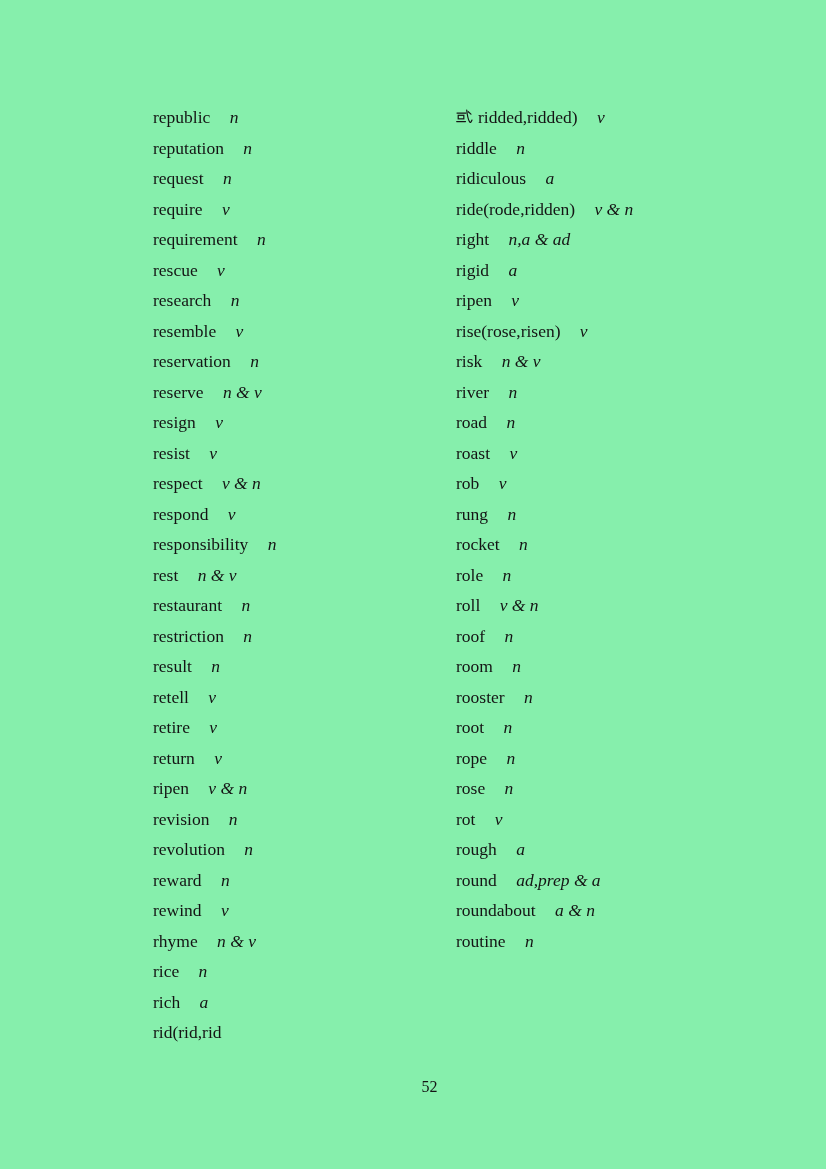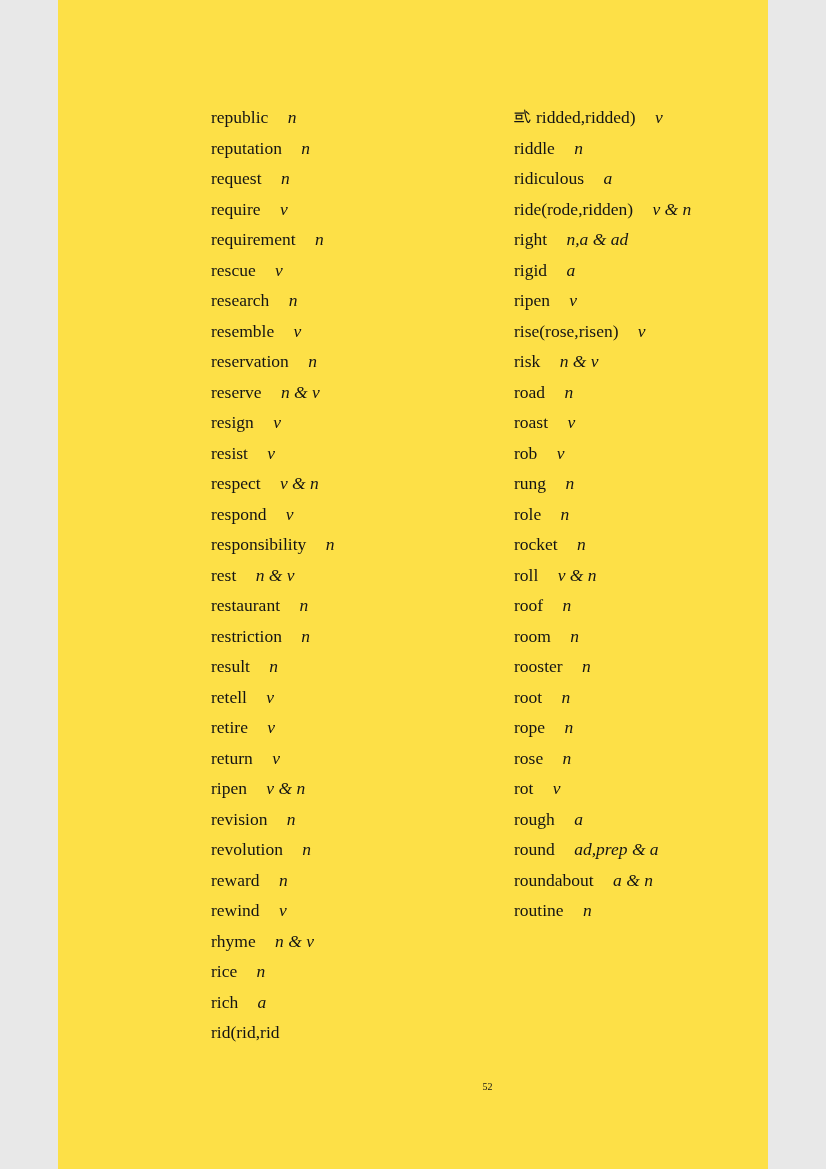--- a/index.html
+++ b/index.html
@@ -2,23 +2,23 @@
 <html><head>
 <meta charset="utf-8">
 <style>
   html, body {
     margin: 0;
     padding: 0;
     background: #e8e8e8;
   }
   .page {
     position: relative;
-    width: 710px;
+    width: 826px;
     height: 1169px;
-    background: #fde047;
+    background: #86efac;
     font-family: "Liberation Serif", "DejaVu Serif", serif;
     color: #141414;
     overflow: hidden;
     margin: 0 auto;
   }
   .col {
     position: absolute;
     top: 102px;
   }
   .col-left  { left: 153px; }
@@ -47,21 +47,21 @@
     stroke-linejoin: miter;
   }
   .page-number {
     position: absolute;
     left: 153px;
     width: 553px;
     top: 1077px;
     height: 20px;
     line-height: 20px;
     text-align: center;
-    font-size: 10px;
+    font-size: 16px;
   }
 </style>
 </head>
 <body>
 
 <div class="page">
   <div class="col col-left" id="col-left">
       <div class="row">
     <span class="word">republic</span>
     <span class="pos">n</span>
@@ -224,41 +224,45 @@
   </div>
       <div class="row">
     <span class="word">rise(rose,risen)</span>
     <span class="pos">v</span>
   </div>
       <div class="row">
     <span class="word">risk</span>
     <span class="pos">n &amp; v</span>
   </div>
       <div class="row">
+    <span class="word">river</span>
+    <span class="pos">n</span>
+  </div>
+      <div class="row">
     <span class="word">road</span>
     <span class="pos">n</span>
   </div>
       <div class="row">
     <span class="word">roast</span>
     <span class="pos">v</span>
   </div>
       <div class="row">
     <span class="word">rob</span>
     <span class="pos">v</span>
   </div>
       <div class="row">
     <span class="word">rung</span>
     <span class="pos">n</span>
   </div>
       <div class="row">
+    <span class="word">rocket</span>
+    <span class="pos">n</span>
+  </div>
+      <div class="row">
     <span class="word">role</span>
-    <span class="pos">n</span>
-  </div>
-      <div class="row">
-    <span class="word">rocket</span>
     <span class="pos">n</span>
   </div>
       <div class="row">
     <span class="word">roll</span>
     <span class="pos">v &amp; n</span>
   </div>
       <div class="row">
     <span class="word">roof</span>
     <span class="pos">n</span>
   </div>

